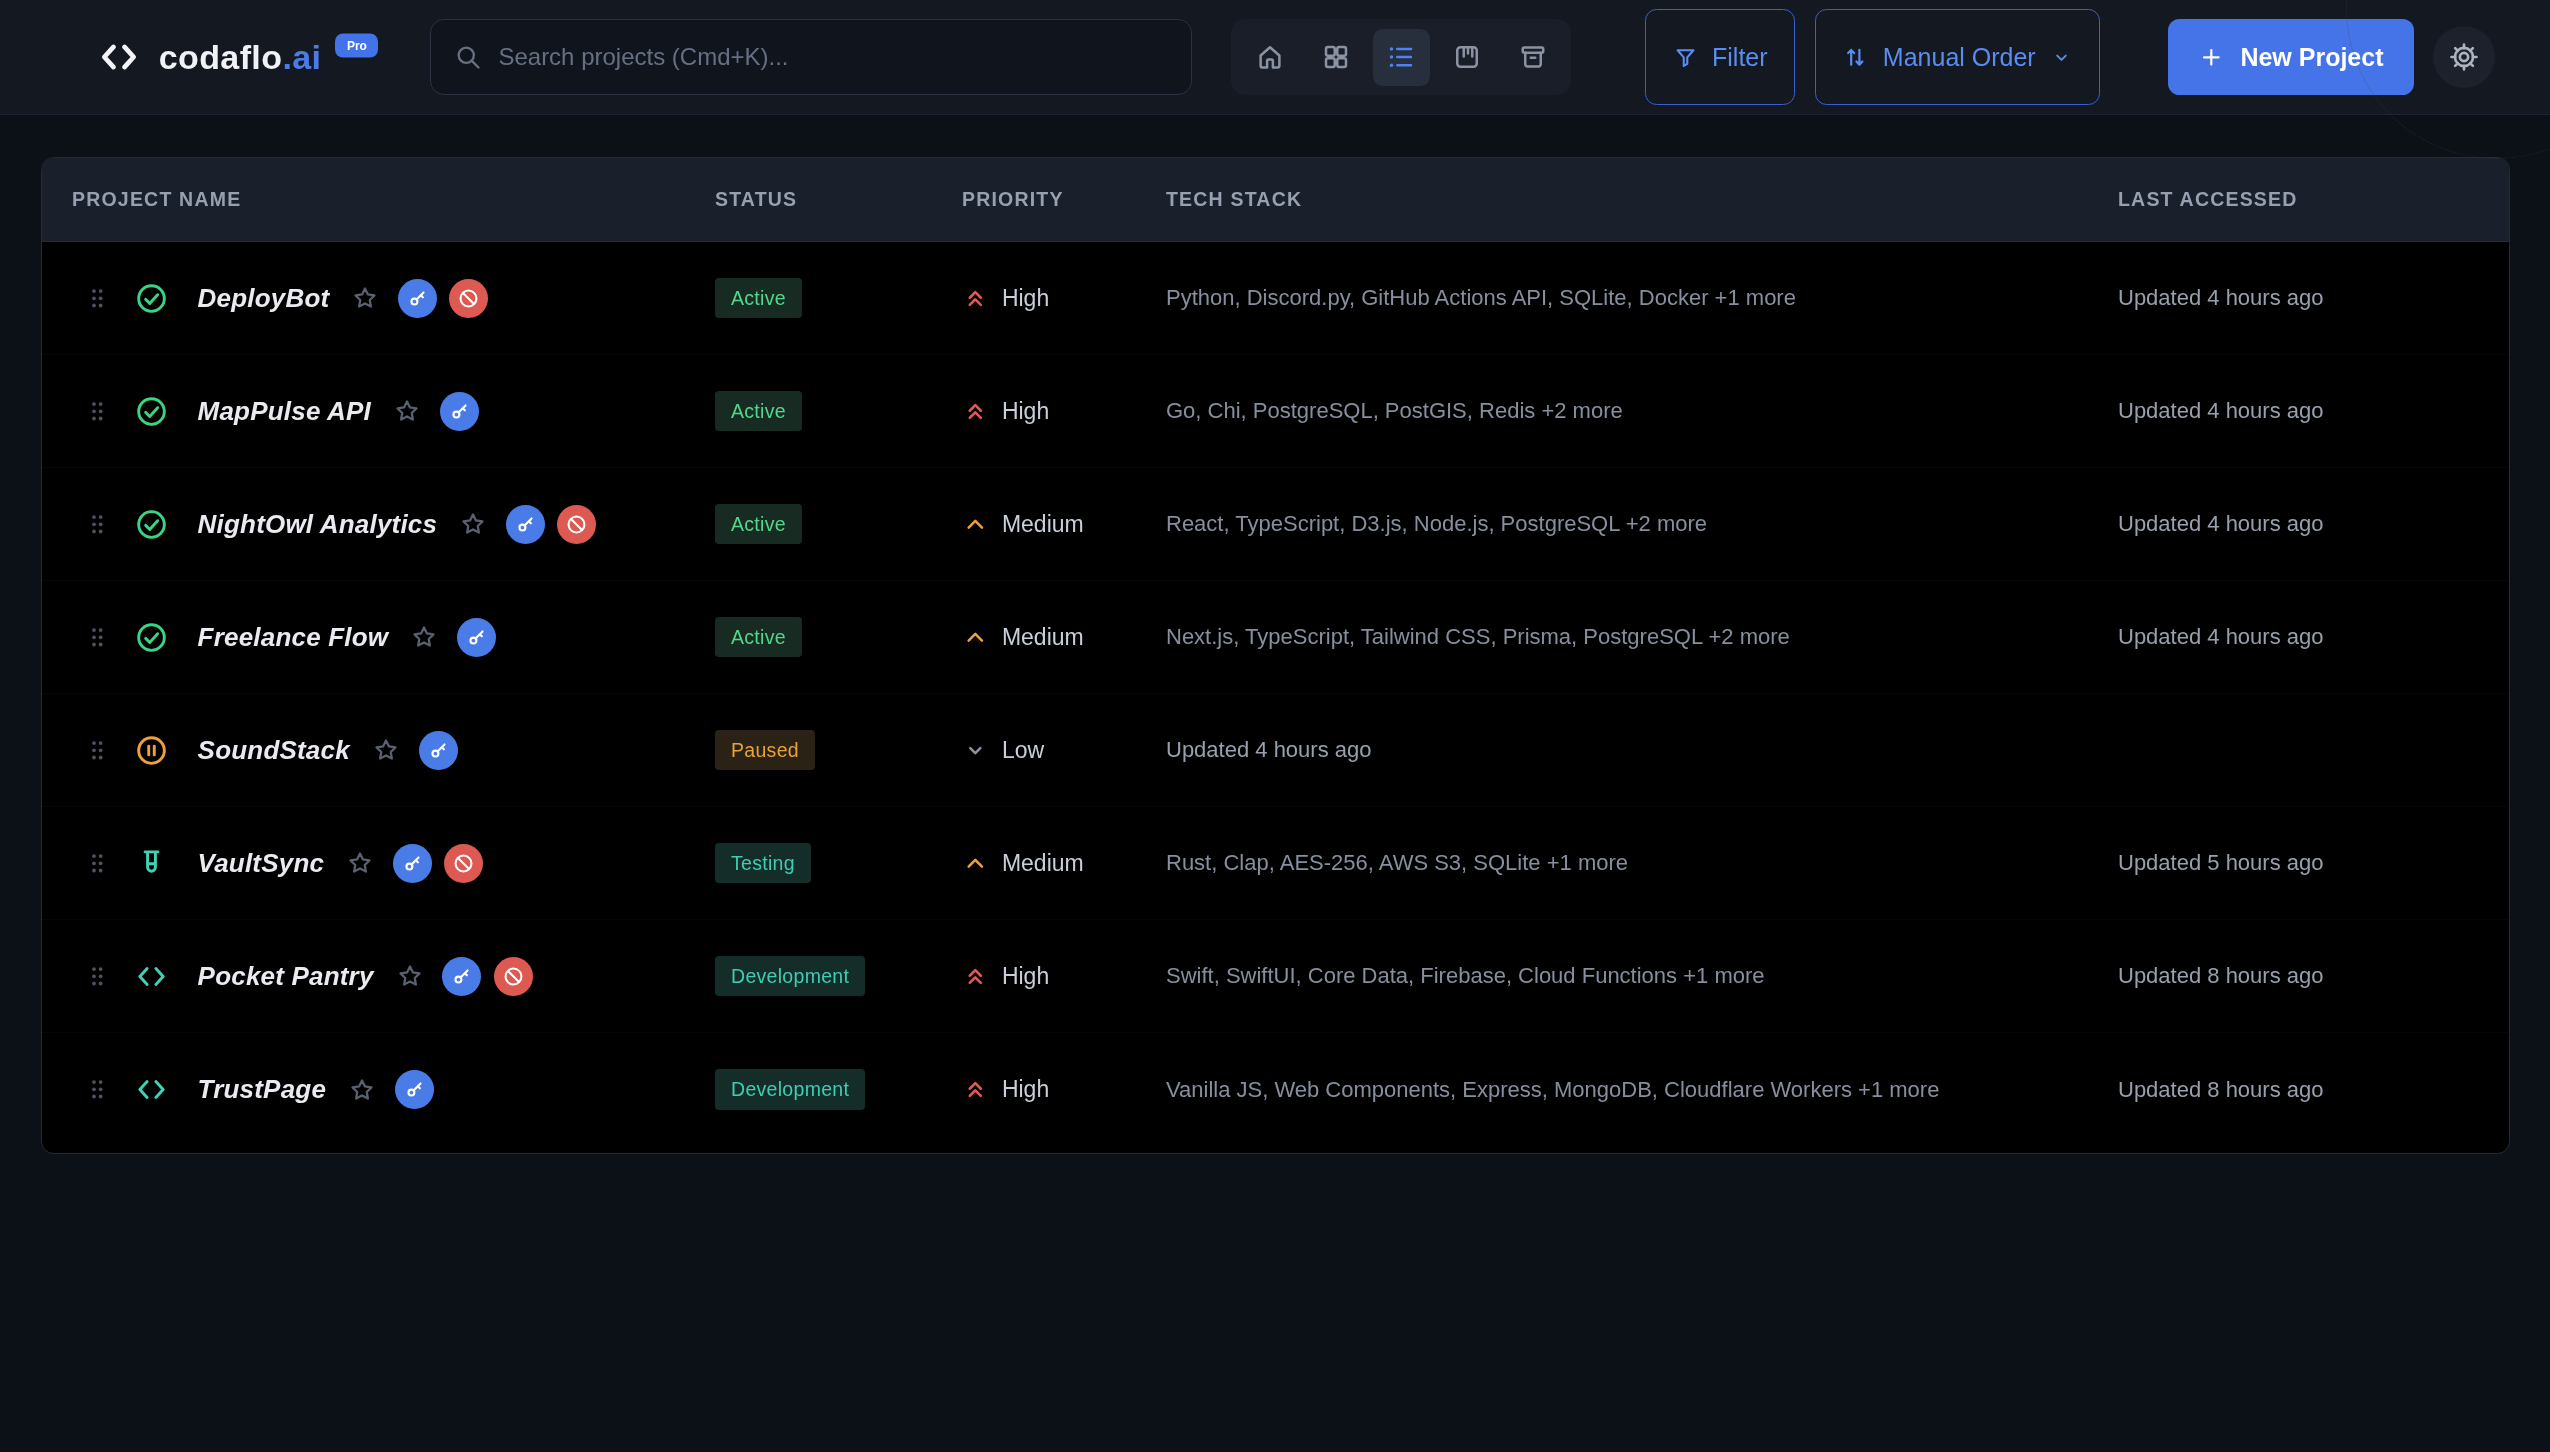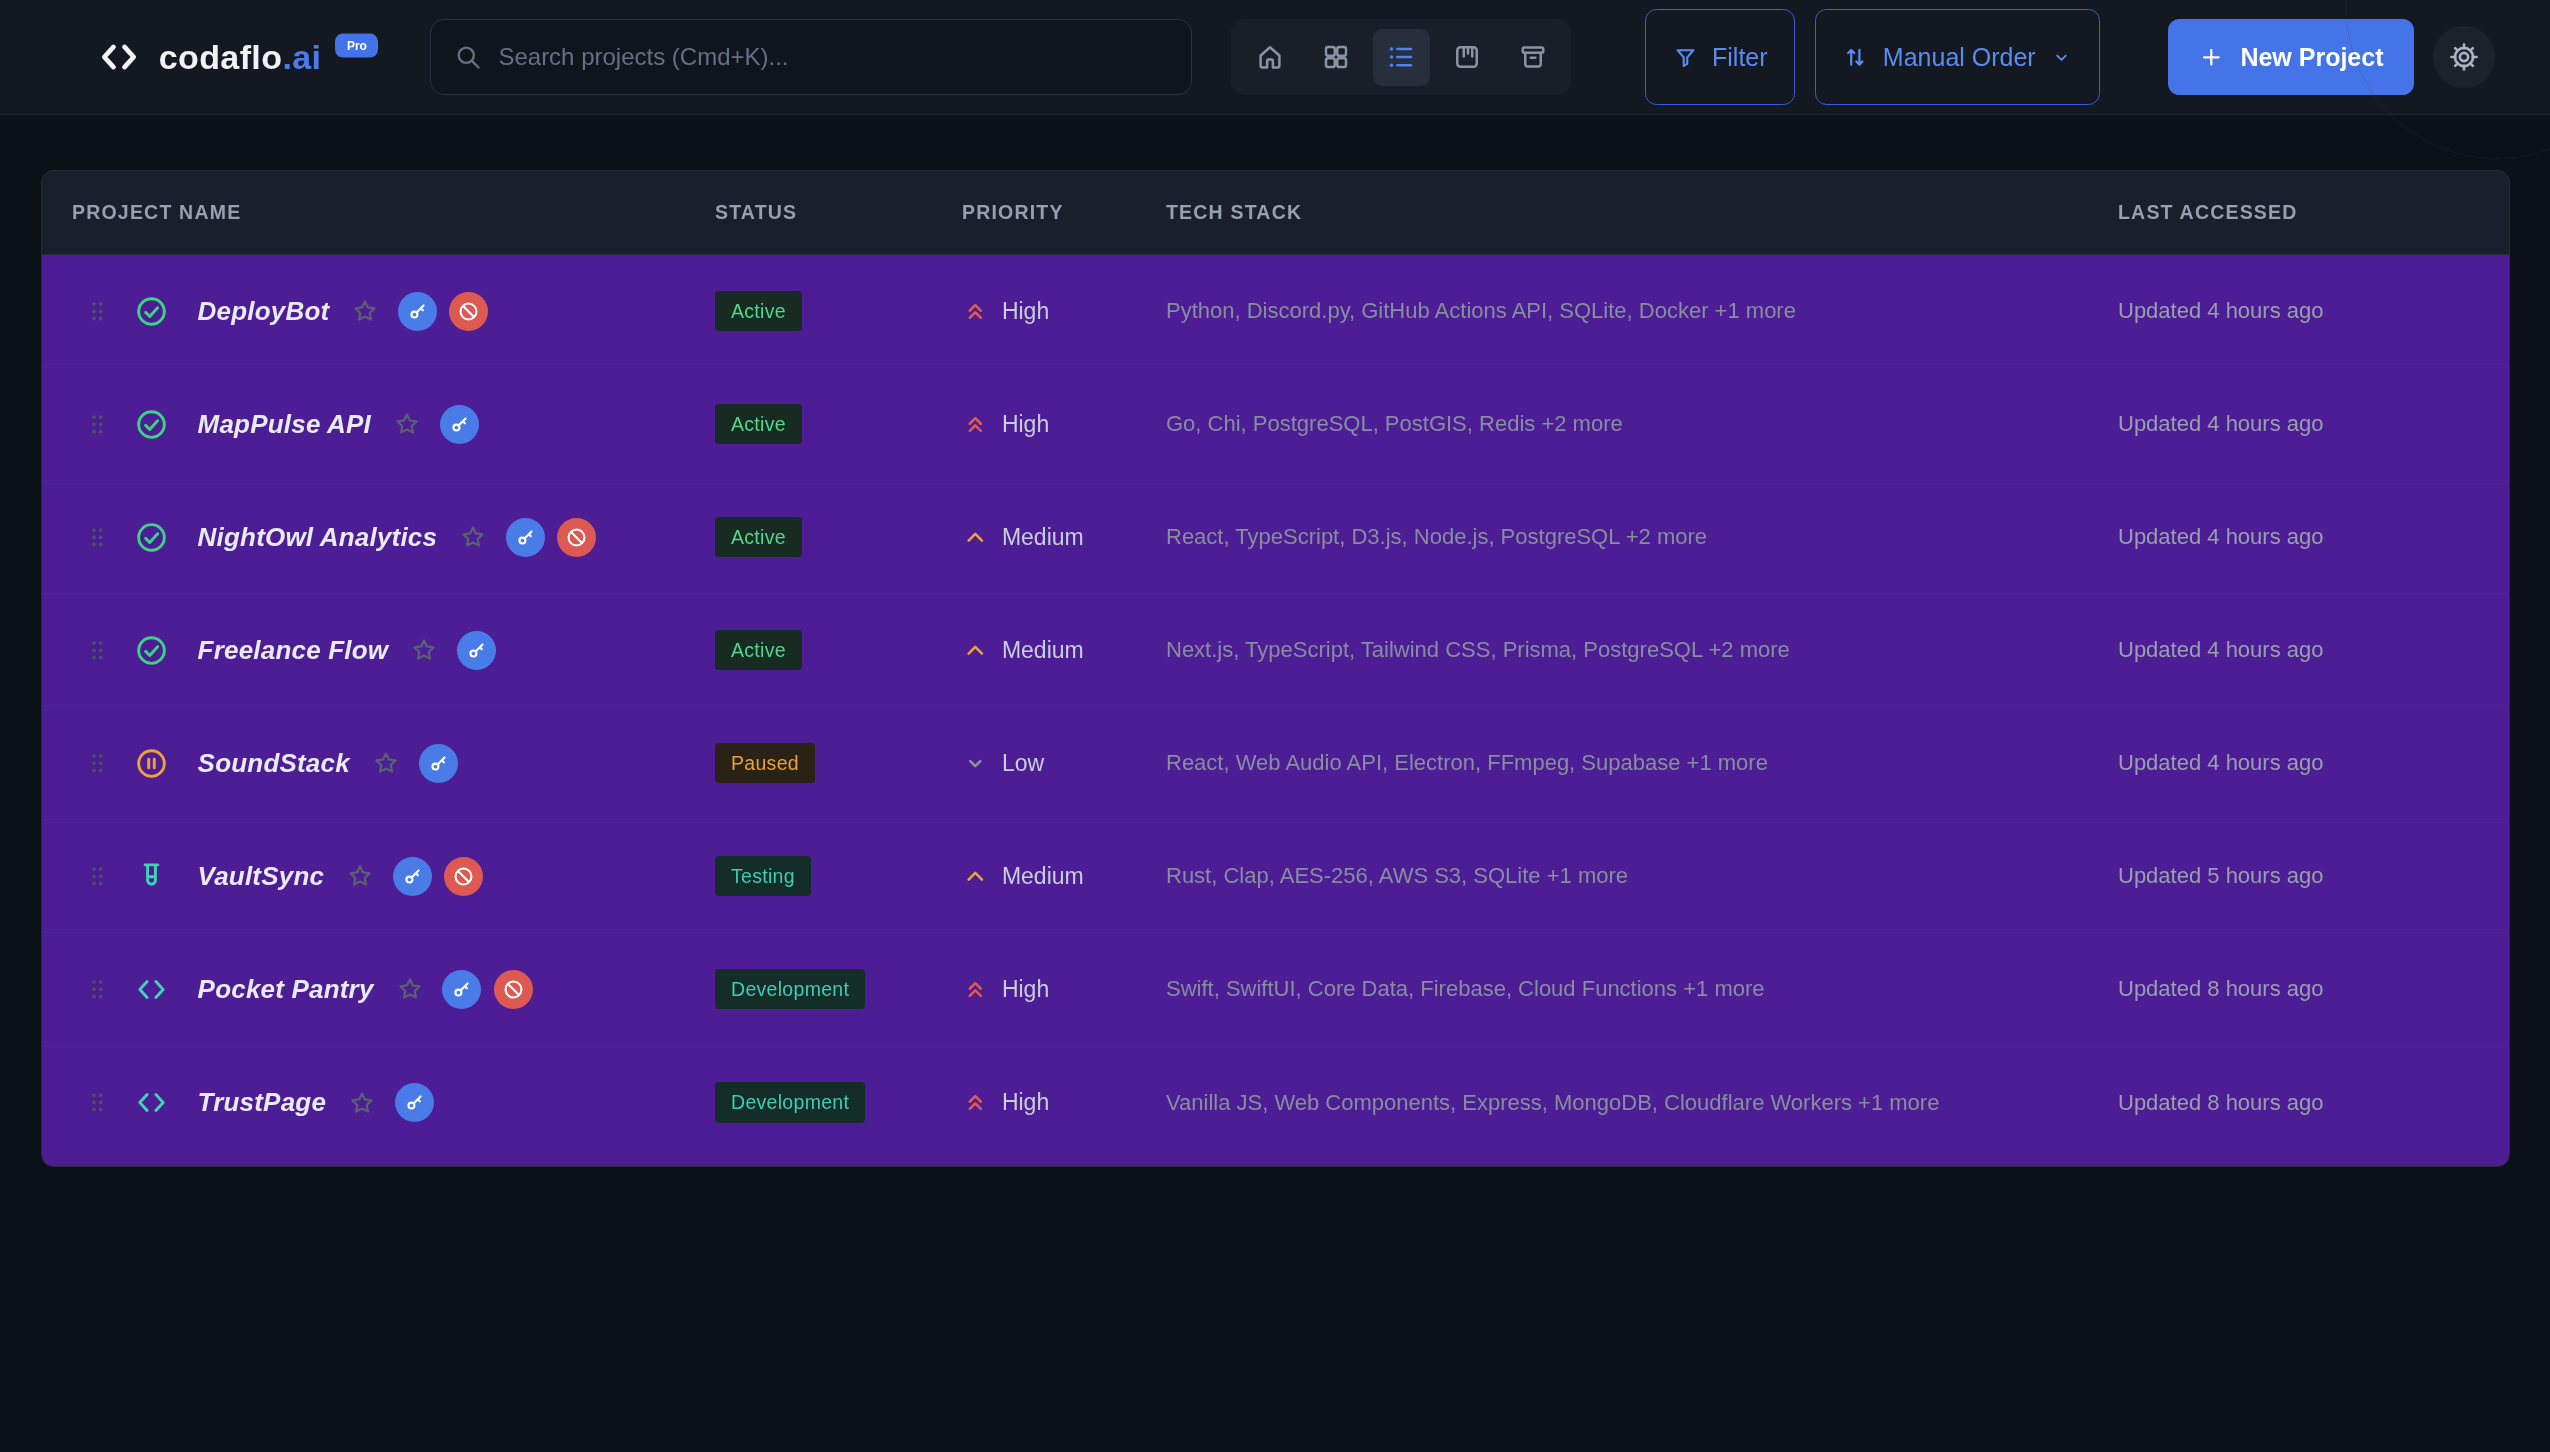--- a/index.html
+++ b/index.html
@@ -69,22 +69,22 @@
     white-space:nowrap;
     margin-left:48px;
   }
   .gear-btn {
     width:62px; height:62px; border-radius:50%; border:none; background:#1c212c;
     display:flex; align-items:center; justify-content:center; color:#abb3c0; cursor:pointer;
   }
 
   
   .table {
-    position:absolute; left:41px; top:170px; width:2469px;
-    background:#4c1d95; border:0.9px solid #252b37; border-radius:12.4px;
+    position:absolute; left:41px; top:157px; width:2469px;
+    background:#000000; border:0.9px solid #252b37; border-radius:12.4px;
     overflow:hidden; z-index:2;
   }
   .thead {
     height:84px; background:#1a202b; border-bottom:0.9px solid #252b37;
     display:grid; grid-template-columns:673px 247px 204px 952px 1fr;
     align-items:center;
     color:#97a0b0; font-size:19.5px; font-weight:700; letter-spacing:1.2px;
   }
   .thead .hc:first-child { padding-left:30px; }
   .tbody { padding-bottom:7px; }
@@ -494,21 +494,20 @@
         </div>
         <div><span class="status-badge status-paused">Paused</span></div>
         <div class="c-priority">
           <span class="pri pri-low">
             <svg width="26.6" height="26.6" viewBox="0 0 24 24" fill="none" stroke="currentColor" stroke-width="2.3" stroke-linecap="round" stroke-linejoin="round">
               <path d="m7.5 10 4.5 4.5L16.5 10"></path>
             </svg>
           </span>
           <span>Low</span>
         </div>
-        <div class="c-tech">React, Web Audio API, Electron, FFmpeg, Supabase +1 more</div>
         <div class="c-last">Updated 4 hours ago</div>
       </div>
       <div class="row">
         <div class="c-name">
           <span class="grip">
             <svg width="26.6" height="26.6" viewBox="0 0 24 24" fill="none" stroke="currentColor" stroke-width="2" stroke-linecap="round" stroke-linejoin="round">
               <circle cx="9" cy="5.5" r="1.7" fill="currentColor" stroke="none"></circle>
               <circle cx="15" cy="5.5" r="1.7" fill="currentColor" stroke="none"></circle>
               <circle cx="9" cy="12" r="1.7" fill="currentColor" stroke="none"></circle>
               <circle cx="15" cy="12" r="1.7" fill="currentColor" stroke="none"></circle>

